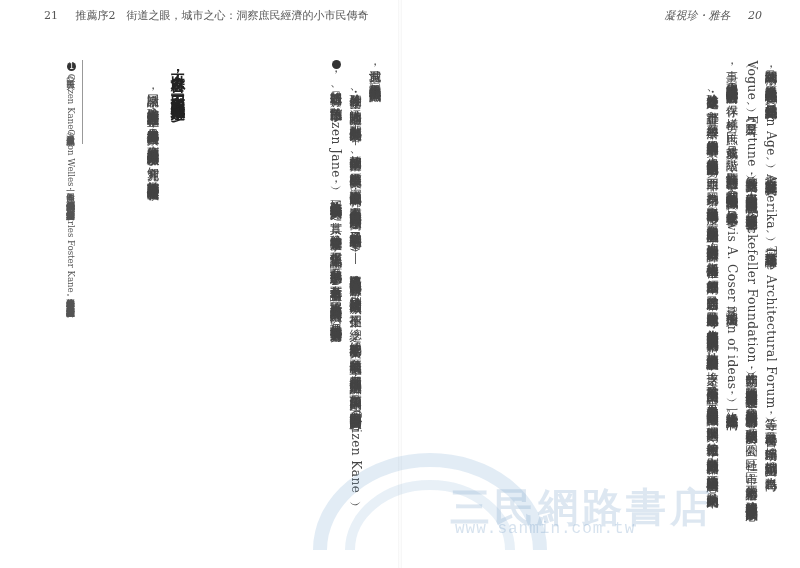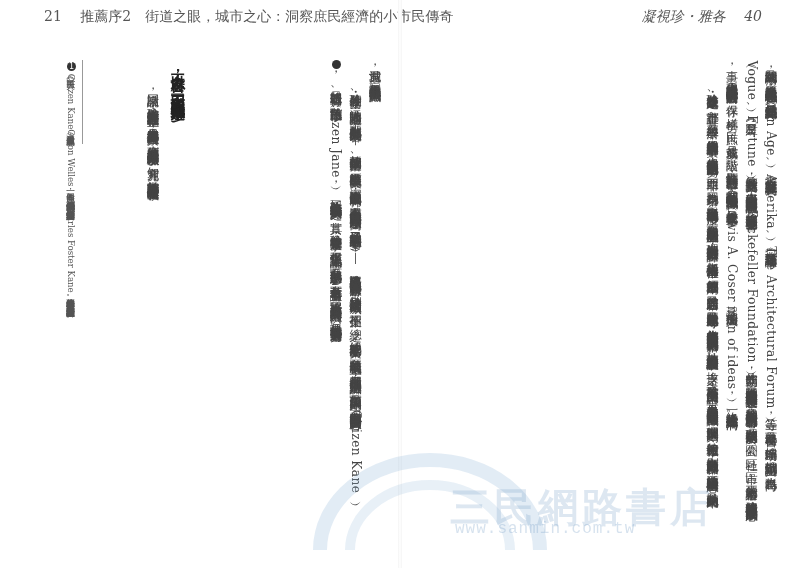--- a/index.html
+++ b/index.html
@@ -1,18 +1,18 @@
 <!DOCTYPE html>
 <html><head>
 <meta charset="utf-8">
 <style>
   html, body { margin:0; padding:0; }
   body { width:800px; height:568px; background:#ffffff; position:relative; overflow:hidden;
          font-family:"DejaVu Serif", serif; color:#3a3a3a; }
-  .header { position:absolute; top:8px; font-size:14px; color:#555; white-space:nowrap; }
+  .header { position:absolute; top:8px; font-size:11px; color:#555; white-space:nowrap; }
   .header-left { left:44px; }
   .header-right { right:38px; }
   .header span { margin-right:14px; }
   .header-right span { margin-right:0; margin-left:14px;font-style:italic; }
   .col-area { position:absolute; writing-mode:vertical-rl; font-size:12.2px; line-height:19.5px;
               letter-spacing:0.4px; color:#444; }
   .para { margin:0; }
   .indent { text-indent:2em; }
 
   
@@ -40,21 +40,21 @@
 </style>
 </head>
 <body>
 
 <div class="header header-left">
   <span>21</span>
   <span>推薦序2　街道之眼，城市之心：洞察庶民經濟的小市民傳奇</span>
 </div>
 <div class="header header-right">
   <span>凝視珍・雅各</span>
-  <span>40</span>
+  <span>20</span>
 </div>
 
 <div class="gutter"></div>
 
 <div class="col-area right-text">
   <p class="para">以及來到紐約闖蕩，先後歷練過各種雜誌的編輯工作，包括貿易雜誌《鋼鐵紀元》（Iron Age）、政府文宣雜誌《亞美利堅》（Amerika）、專業雜誌《建築論壇》（The Architectural Forum）等等，而且一路從秘書、編輯助理、編輯做到副主編，也為《時尚》（Vogue）、《財星》（Fortune）等知名雜誌撰寫文章，在學術研討會上發表關於都市更新課題的演說，後來甚至得到洛克斐勒基金會（Rockefeller Foundation）的寫作獎助，以兩年的時間專職撰寫《偉大城市的誕生與衰亡》，將她長期穿梭於大街小巷觀察城市的心得，整理成一系列關於街道、公園、社區、市區、更新的都市論述。這些瑣碎的事蹟稱不上醜小鴨變成美天鵝的勵志故事，也不是《紐約大國民珍・雅各》紀錄片中剪輯出來的開發／保存、權勢／庶民，或是族裔、階級、性別等二元對立的社會鬥爭，卻是一個關心社區與熱愛城市的知識分子，或是社會學家柯塞（Lewis A. Coser）所稱的「理念人」（men of ideas），終其一生生活實踐的點點滴滴。</p>
   <p class="para indent">珍・雅各缺乏景觀建築、都市計畫，乃至於經濟學、社會學等學術訓練是不爭的事實，但這樣的學術欠缺反而造就出她的專業優勢，而非罩門。因為她切身、直觀地以城市居民的使用者角度，而非景觀建築或規劃者的生產者觀點，來理解與看待都市更新的種種課題，包括街道生活的基本特性、都市經濟的原理原則、貧民窟的新舊迷思，以及更新重建的戰術運用等等，都為當時作為學術與專業主流的藍圖式規劃及夷平式都市更新，拉扯出有待修補的理論破綻及經驗缺口。換言之，珍・雅各是用由下而上的庶民語言，而且是許多高高在上的專業規劃者疏於關注的生活常識，來理解與闡述深刻、複雜的城市運作。有別於畫地自限的民粹反動，這種源自實踐檢驗的生活智慧，以及由此歸納而來的</p>
 </div>
 
 <div class="col-area left-text">

